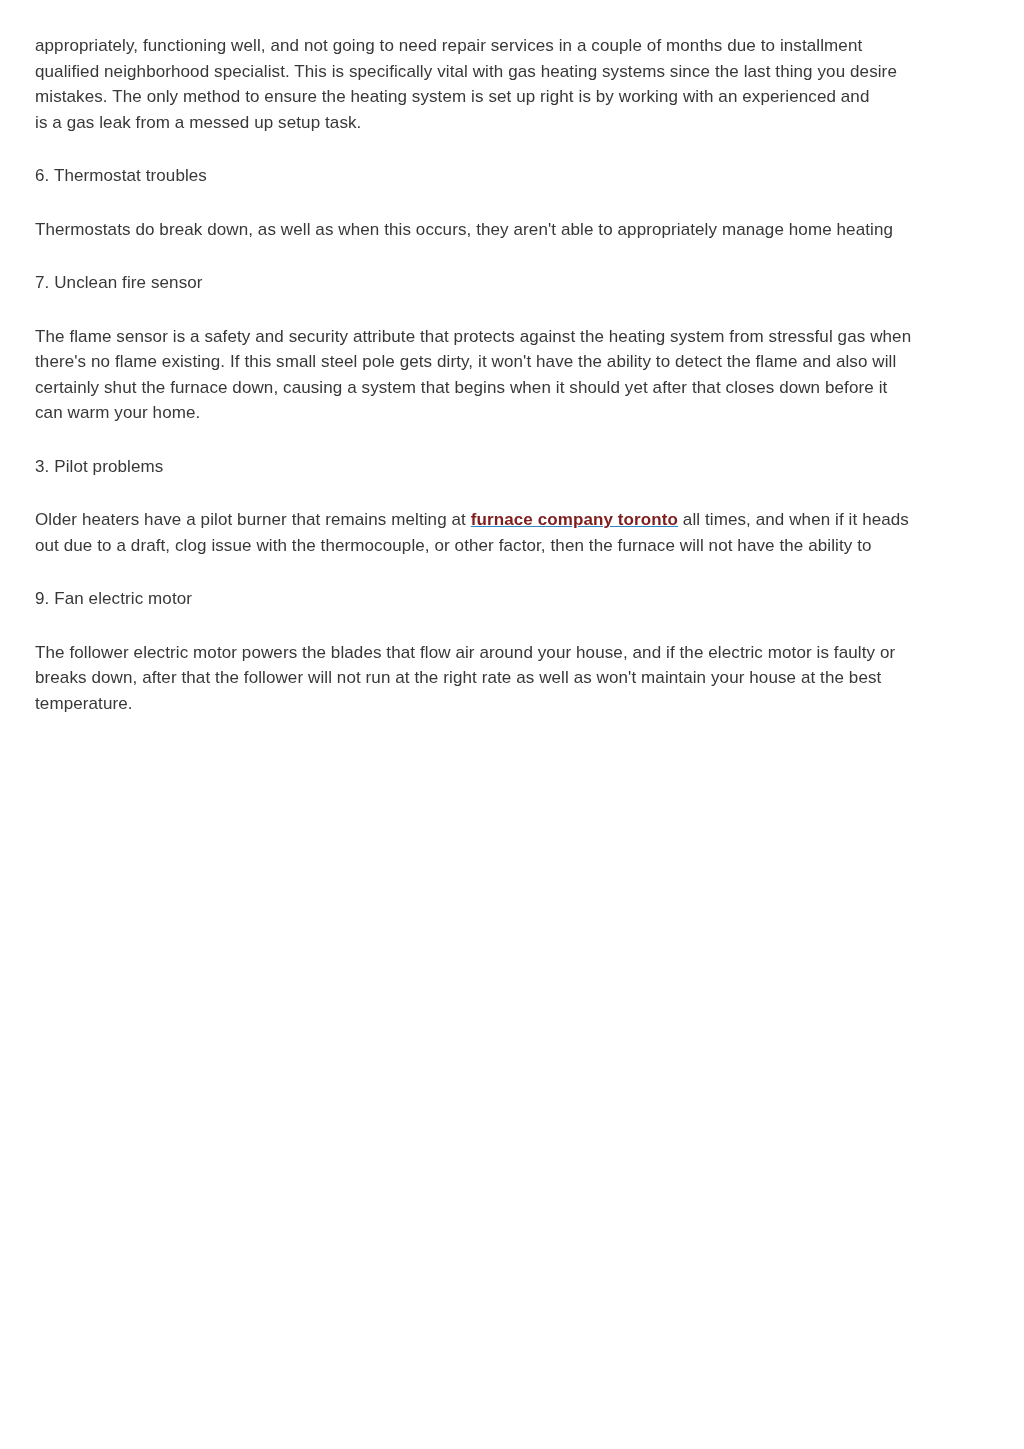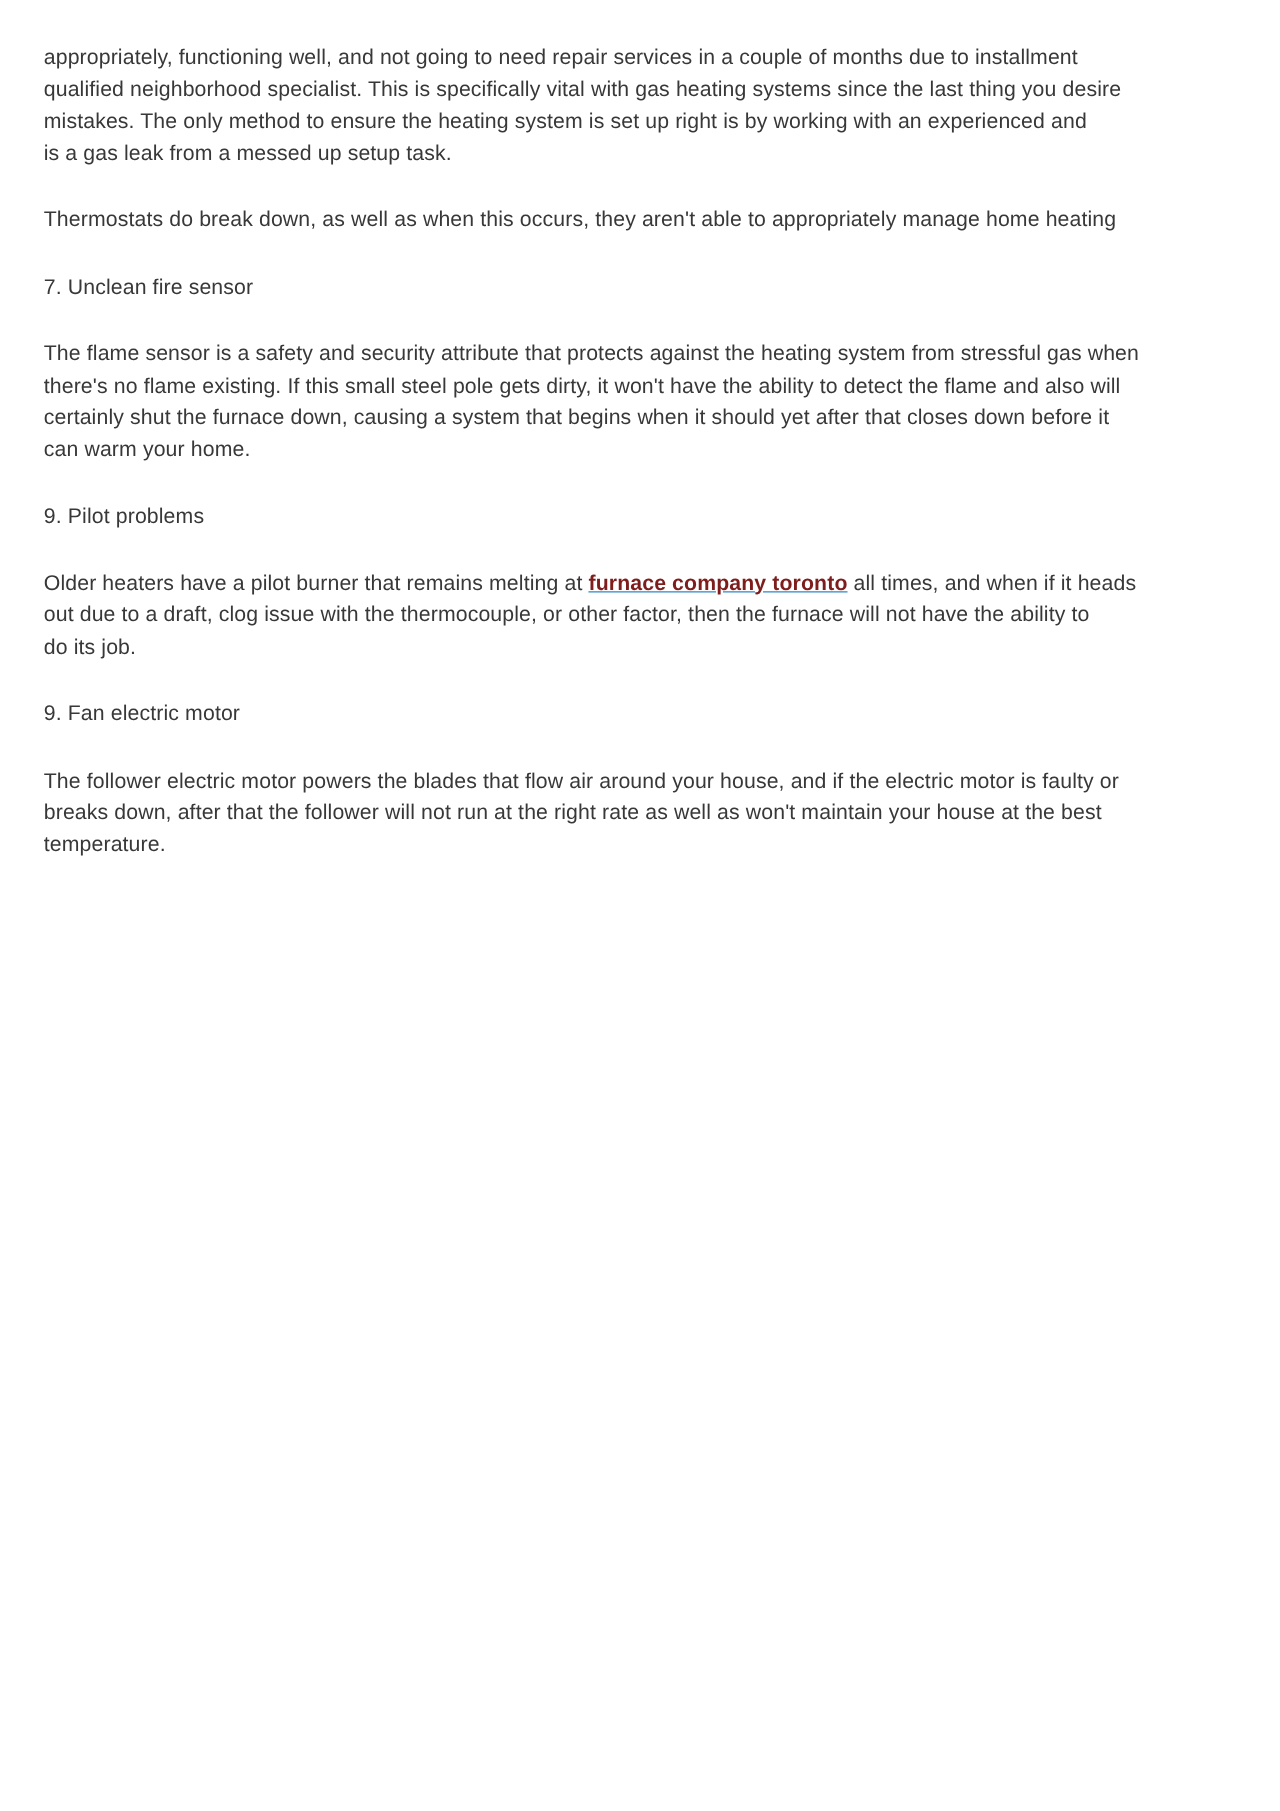--- a/index.html
+++ b/index.html
@@ -48,37 +48,37 @@
 
 <div class="page">
 
   <div class="block">
     <div class="text-line">appropriately, functioning well, and not going to need repair services in a couple of months due to installment</div>
     <div class="text-line">qualified neighborhood specialist. This is specifically vital with gas heating systems since the last thing you desire</div>
     <div class="text-line">mistakes. The only method to ensure the heating system is set up right is by working with an experienced and</div>
     <div class="text-line">is a gas leak from a messed up setup task.</div>
   </div>
 
+  <div class="section-heading">6. Thermostat troubles</div>
   <div class="block">
     <div class="text-line">Thermostats do break down, as well as when this occurs, they aren't able to appropriately manage home heating</div>
   </div>
 
   <div class="section-heading">7. Unclean fire sensor</div>
   <div class="block">
     <div class="text-line">The flame sensor is a safety and security attribute that protects against the heating system from stressful gas when</div>
     <div class="text-line">there's no flame existing. If this small steel pole gets dirty, it won't have the ability to detect the flame and also will</div>
     <div class="text-line">certainly shut the furnace down, causing a system that begins when it should yet after that closes down before it</div>
     <div class="text-line">can warm your home.</div>
   </div>
 
-  <div class="section-heading">9. Pilot problems</div>
+  <div class="section-heading">3. Pilot problems</div>
   <div class="block">
     <div class="text-line"><span>Older heaters have a pilot burner that remains melting at </span><a class="body-link">furnace company toronto</a><span> all times, and when if it heads</span></div>
     <div class="text-line">out due to a draft, clog issue with the thermocouple, or other factor, then the furnace will not have the ability to</div>
-    <div class="text-line">do its job.</div>
   </div>
 
   <div class="section-heading">9. Fan electric motor</div>
   <div class="block">
     <div class="text-line">The follower electric motor powers the blades that flow air around your house, and if the electric motor is faulty or</div>
     <div class="text-line">breaks down, after that the follower will not run at the right rate as well as won't maintain your house at the best</div>
     <div class="text-line">temperature.</div>
   </div>
 
 </div>

